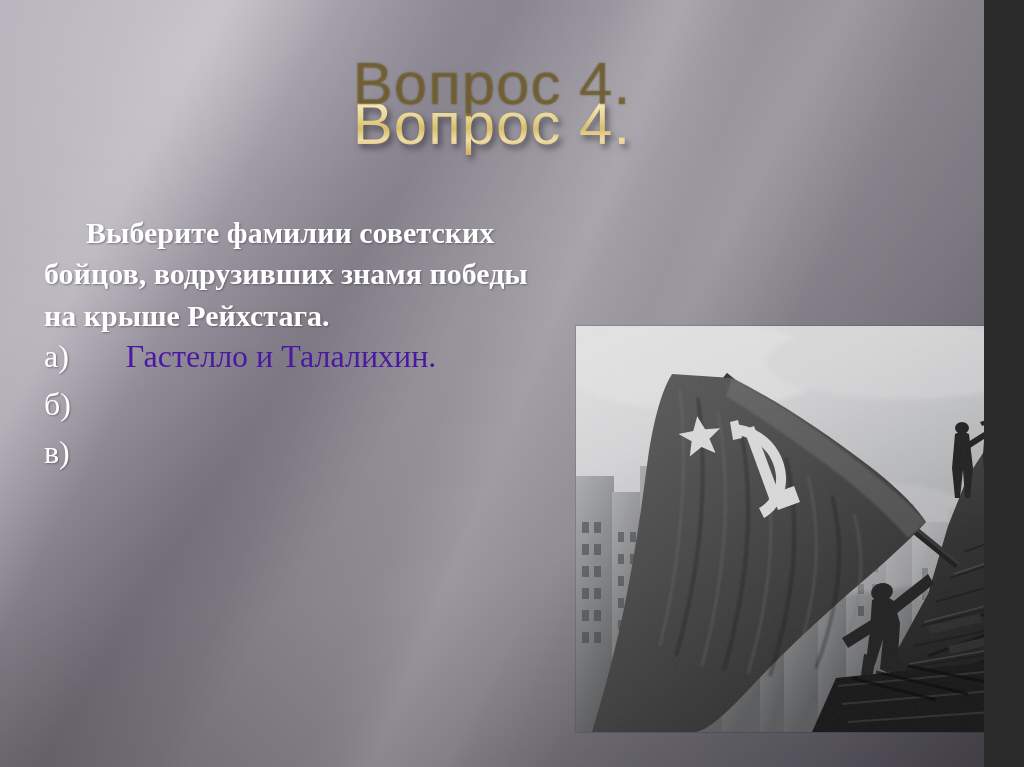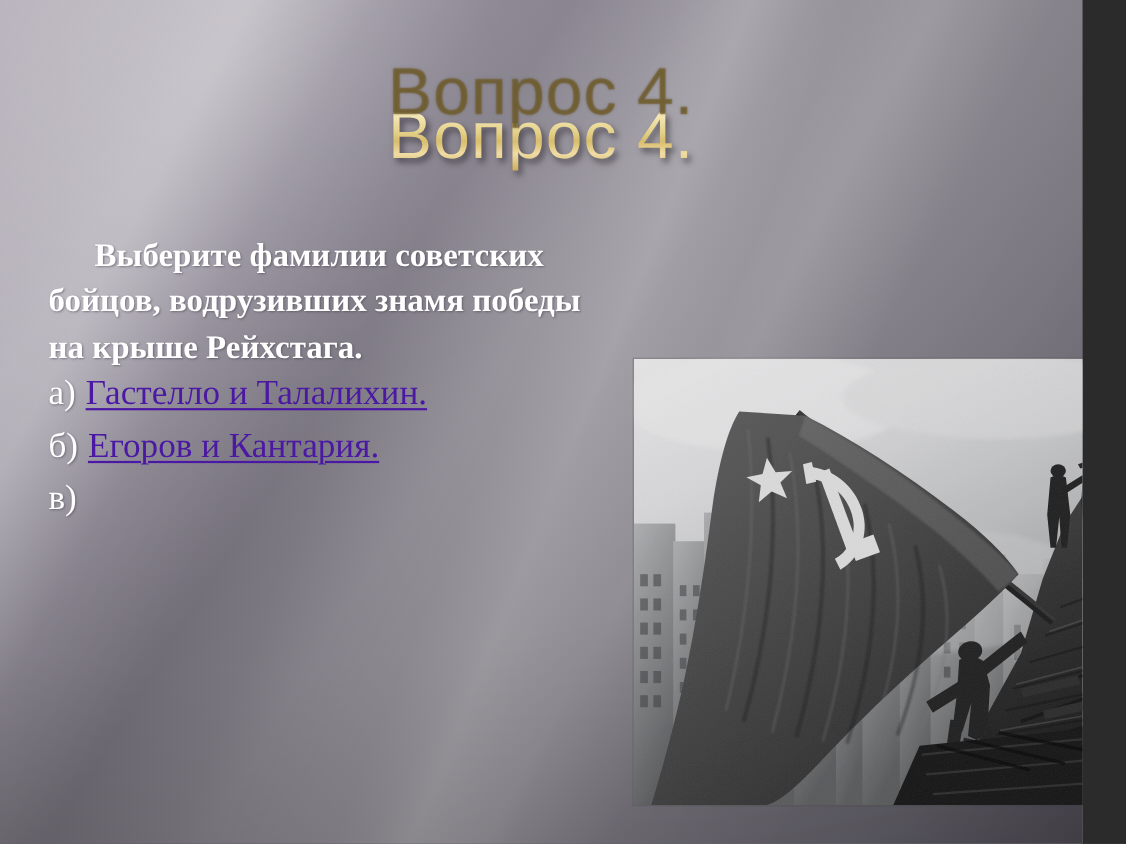--- a/index.html
+++ b/index.html
@@ -151,23 +151,23 @@
     white-space: nowrap;
   }
   .opt-marker {
     color: #ffffff;
     font-weight: 400;
     margin-right: 9px;
     text-shadow: 1px 1px 2px rgba(50,45,60,0.45);
   }
   .opt-text {
     color: #4B18A3;
-    text-decoration: underline;
     text-decoration-thickness: 2px;
     text-underline-offset: 4px;
+    margin-left: 48px;
   }
 
   
   .photo {
     position: absolute;
     left: 536px;
     top: 310px;
     width: 471px;
     height: 406px;
     overflow: hidden;
@@ -194,21 +194,20 @@
 
   <div class="options">
 
     <div class="opt">
       <span class="opt-marker">а)</span>
       <span class="opt-text">Гастелло и Талалихин.</span>
     </div>
 
     <div class="opt">
       <span class="opt-marker">б)</span>
-      <span class="opt-text">Егоров и Кантария.</span>
     </div>
 
     <div class="opt">
       <span class="opt-marker">в)</span>
     </div>
 
   </div>
 
   <figure class="photo" title="Чёрно-белая фотография: советский солдат водружает знамя с серпом, молотом и звездой над руинами Рейхстага; на заднем плане разрушенный Берлин, на обломках справа стоят два бойца.">
     <svg viewBox="0 0 471 406" preserveAspectRatio="none" role="img">

